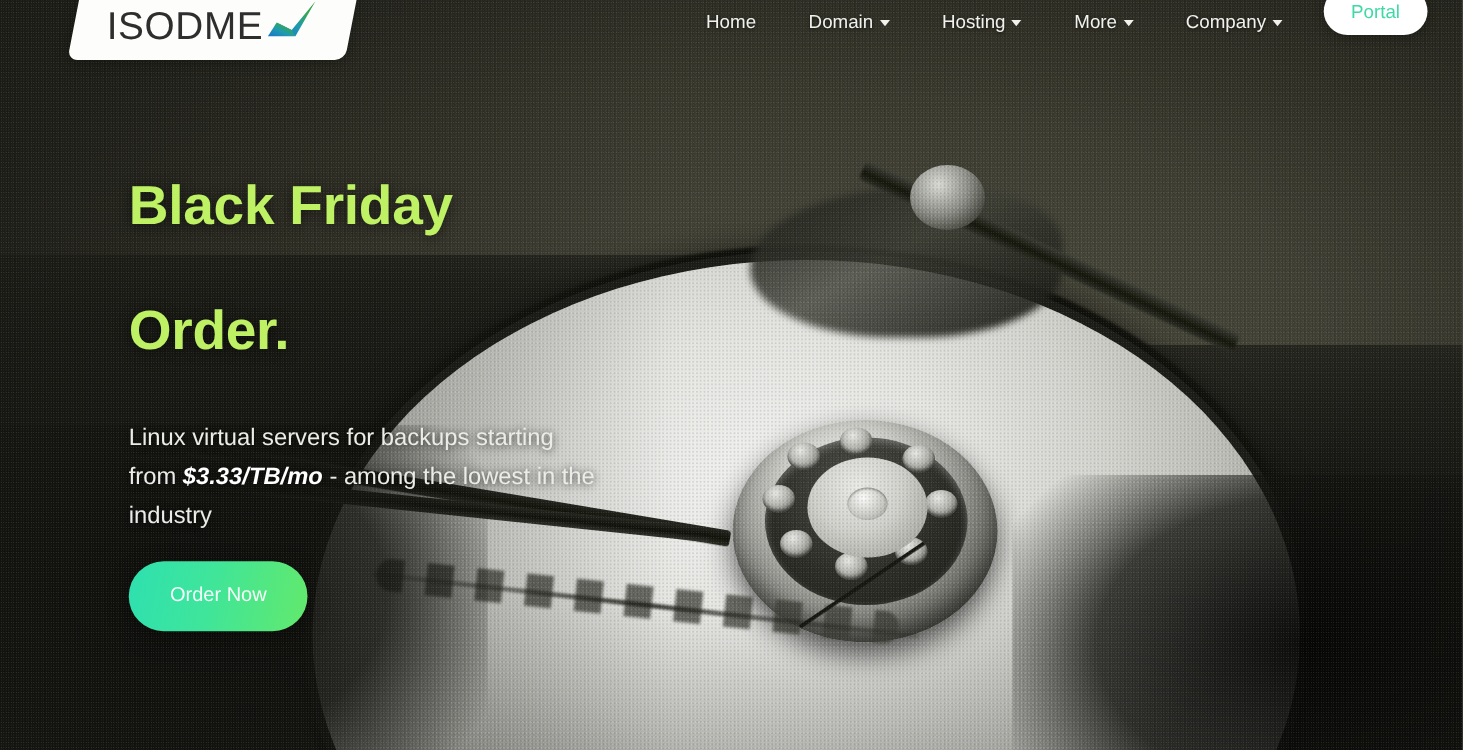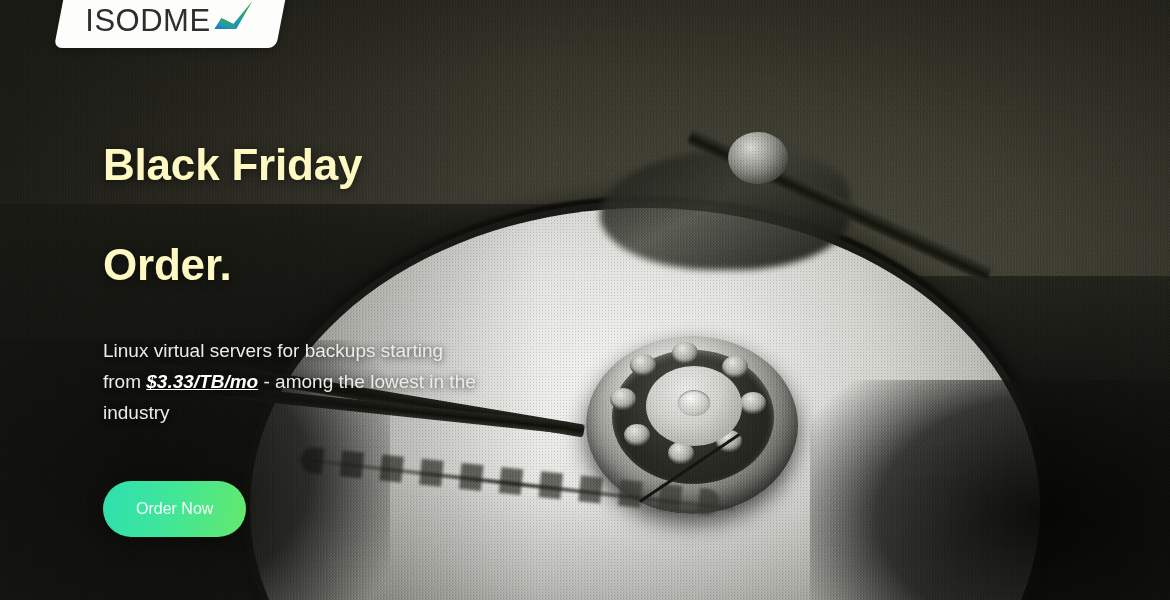--- a/index.html
+++ b/index.html
@@ -244,35 +244,35 @@
     position:relative; top:-8px;
     white-space:nowrap;
     font-family:"Liberation Sans", sans-serif;
   }
 
   
   .hero { position:absolute; left:103px; top:140px; z-index:20; width:560px; }
 
   .hero-title {
     font-size:44px; font-weight:700; line-height:1.14;
-    color:#fef9c3; letter-spacing:-.2px;
+    color:#bef264; letter-spacing:-.2px;
     text-shadow:0 2px 10px rgba(0,0,0,.55);
     margin:0;
   }
   .hero-sub {
     margin-top:46px;
     font-size:19px; line-height:1.62; color:#ebece8;
     text-shadow:0 1px 7px rgba(0,0,0,.75);
     max-width:380px;
   }
   .hero-sub .price {
-    font-weight:700; font-style:italic; color:#ffffff;text-decoration:underline;
+    font-weight:700; font-style:italic; color:#ffffff;
   }
   .cta {
-    margin-top:52px;
+    margin-top:20px;
     display:inline-block;
     background:linear-gradient(100deg,#2ee0b0 0%, #3fe59a 45%, #63e96c 100%);
     color:#f4fff9; font-size:16px; line-height:1;
     padding:20px 33px; border:none; border-radius:34px;
     cursor:pointer;
     box-shadow:0 5px 18px rgba(0,0,0,.35);
     font-family:"Liberation Sans", sans-serif;
   }
 </style>
 </head>
@@ -334,20 +334,48 @@
               <stop offset="72%" stop-color="#34a853"></stop>
               <stop offset="100%" stop-color="#2f9d4e"></stop>
             </linearGradient>
           </defs>
           <path d="M40 1 L21 24 L9 18 L24 29 L40 1 Z" fill="url(#swg)"></path>
           <path d="M21 24 L9 18 L2 29 L24 29 Z" fill="url(#swg)"></path>
         </svg>
       </span>
     </a>
 
+    <nav class="nav">
+
+      <div class="nav-item">
+        <span>Home</span>
+      </div>
+
+      <div class="nav-item">
+        <span>Domain</span>
+        <i class="caret"></i>
+      </div>
+
+      <div class="nav-item">
+        <span>Hosting</span>
+        <i class="caret"></i>
+      </div>
+
+      <div class="nav-item">
+        <span>More</span>
+        <i class="caret"></i>
+      </div>
+
+      <div class="nav-item">
+        <span>Company</span>
+        <i class="caret"></i>
+      </div>
+
+      <button class="portal-btn">Portal</button>
+    </nav>
   </div>
 
   <div class="hero">
     <h1 class="hero-title">
       <span>Black Friday</span><br>
       <br>
       <span>Order.</span>
     </h1>
 
     <p class="hero-sub"><span>Linux virtual servers for backups starting from</span> <span class="price">$3.33/TB/mo</span> <span>- among the lowest in the industry</span></p>

